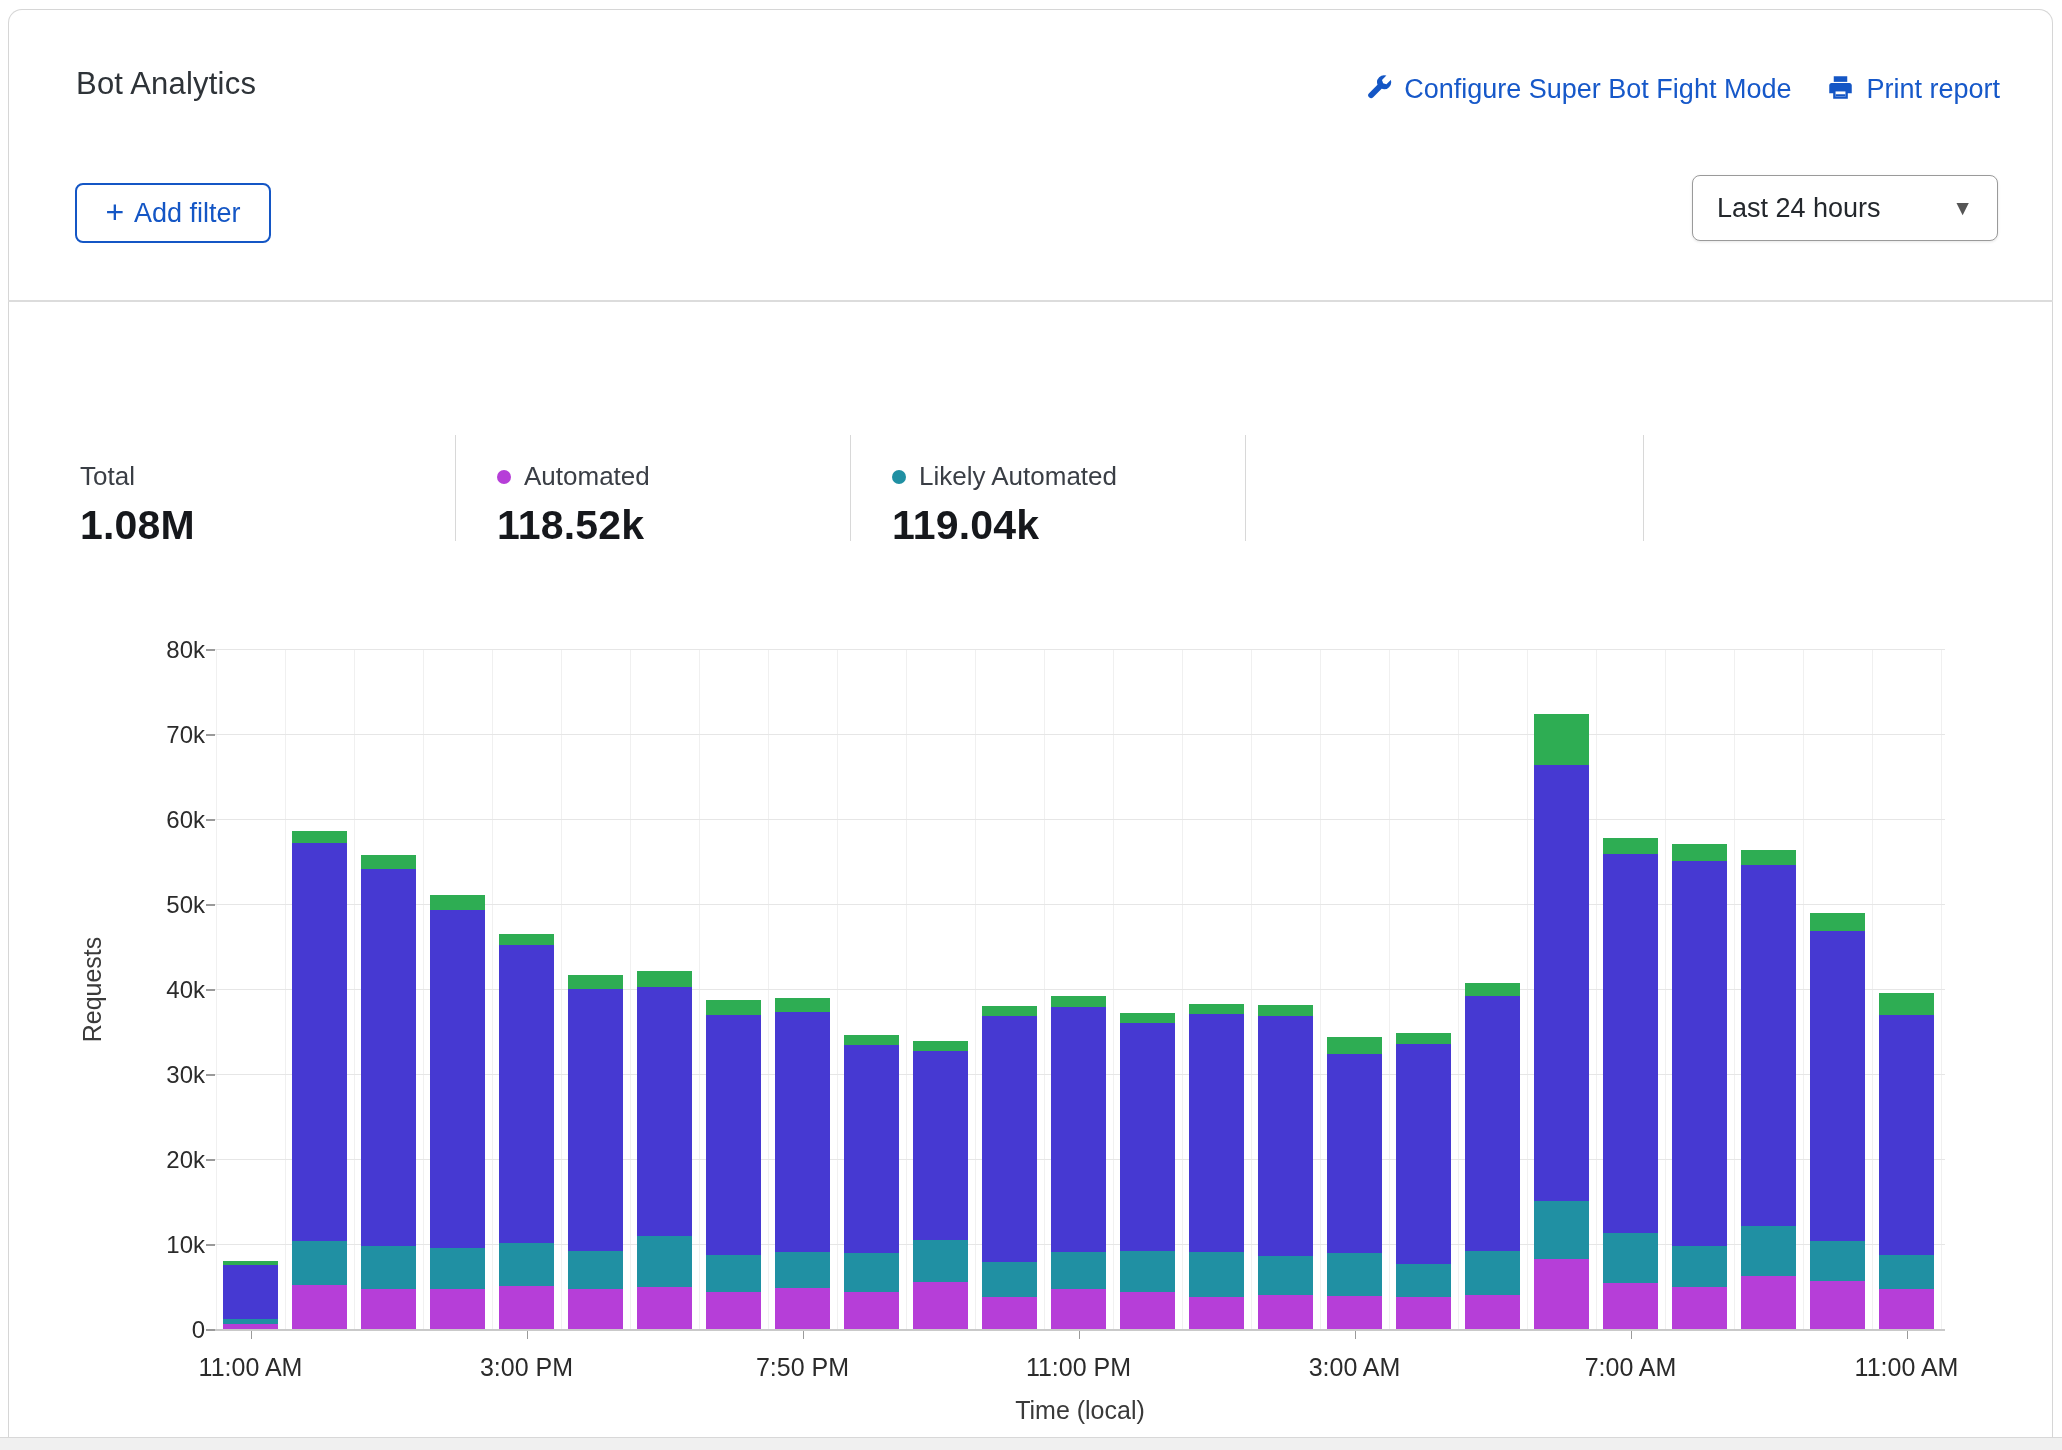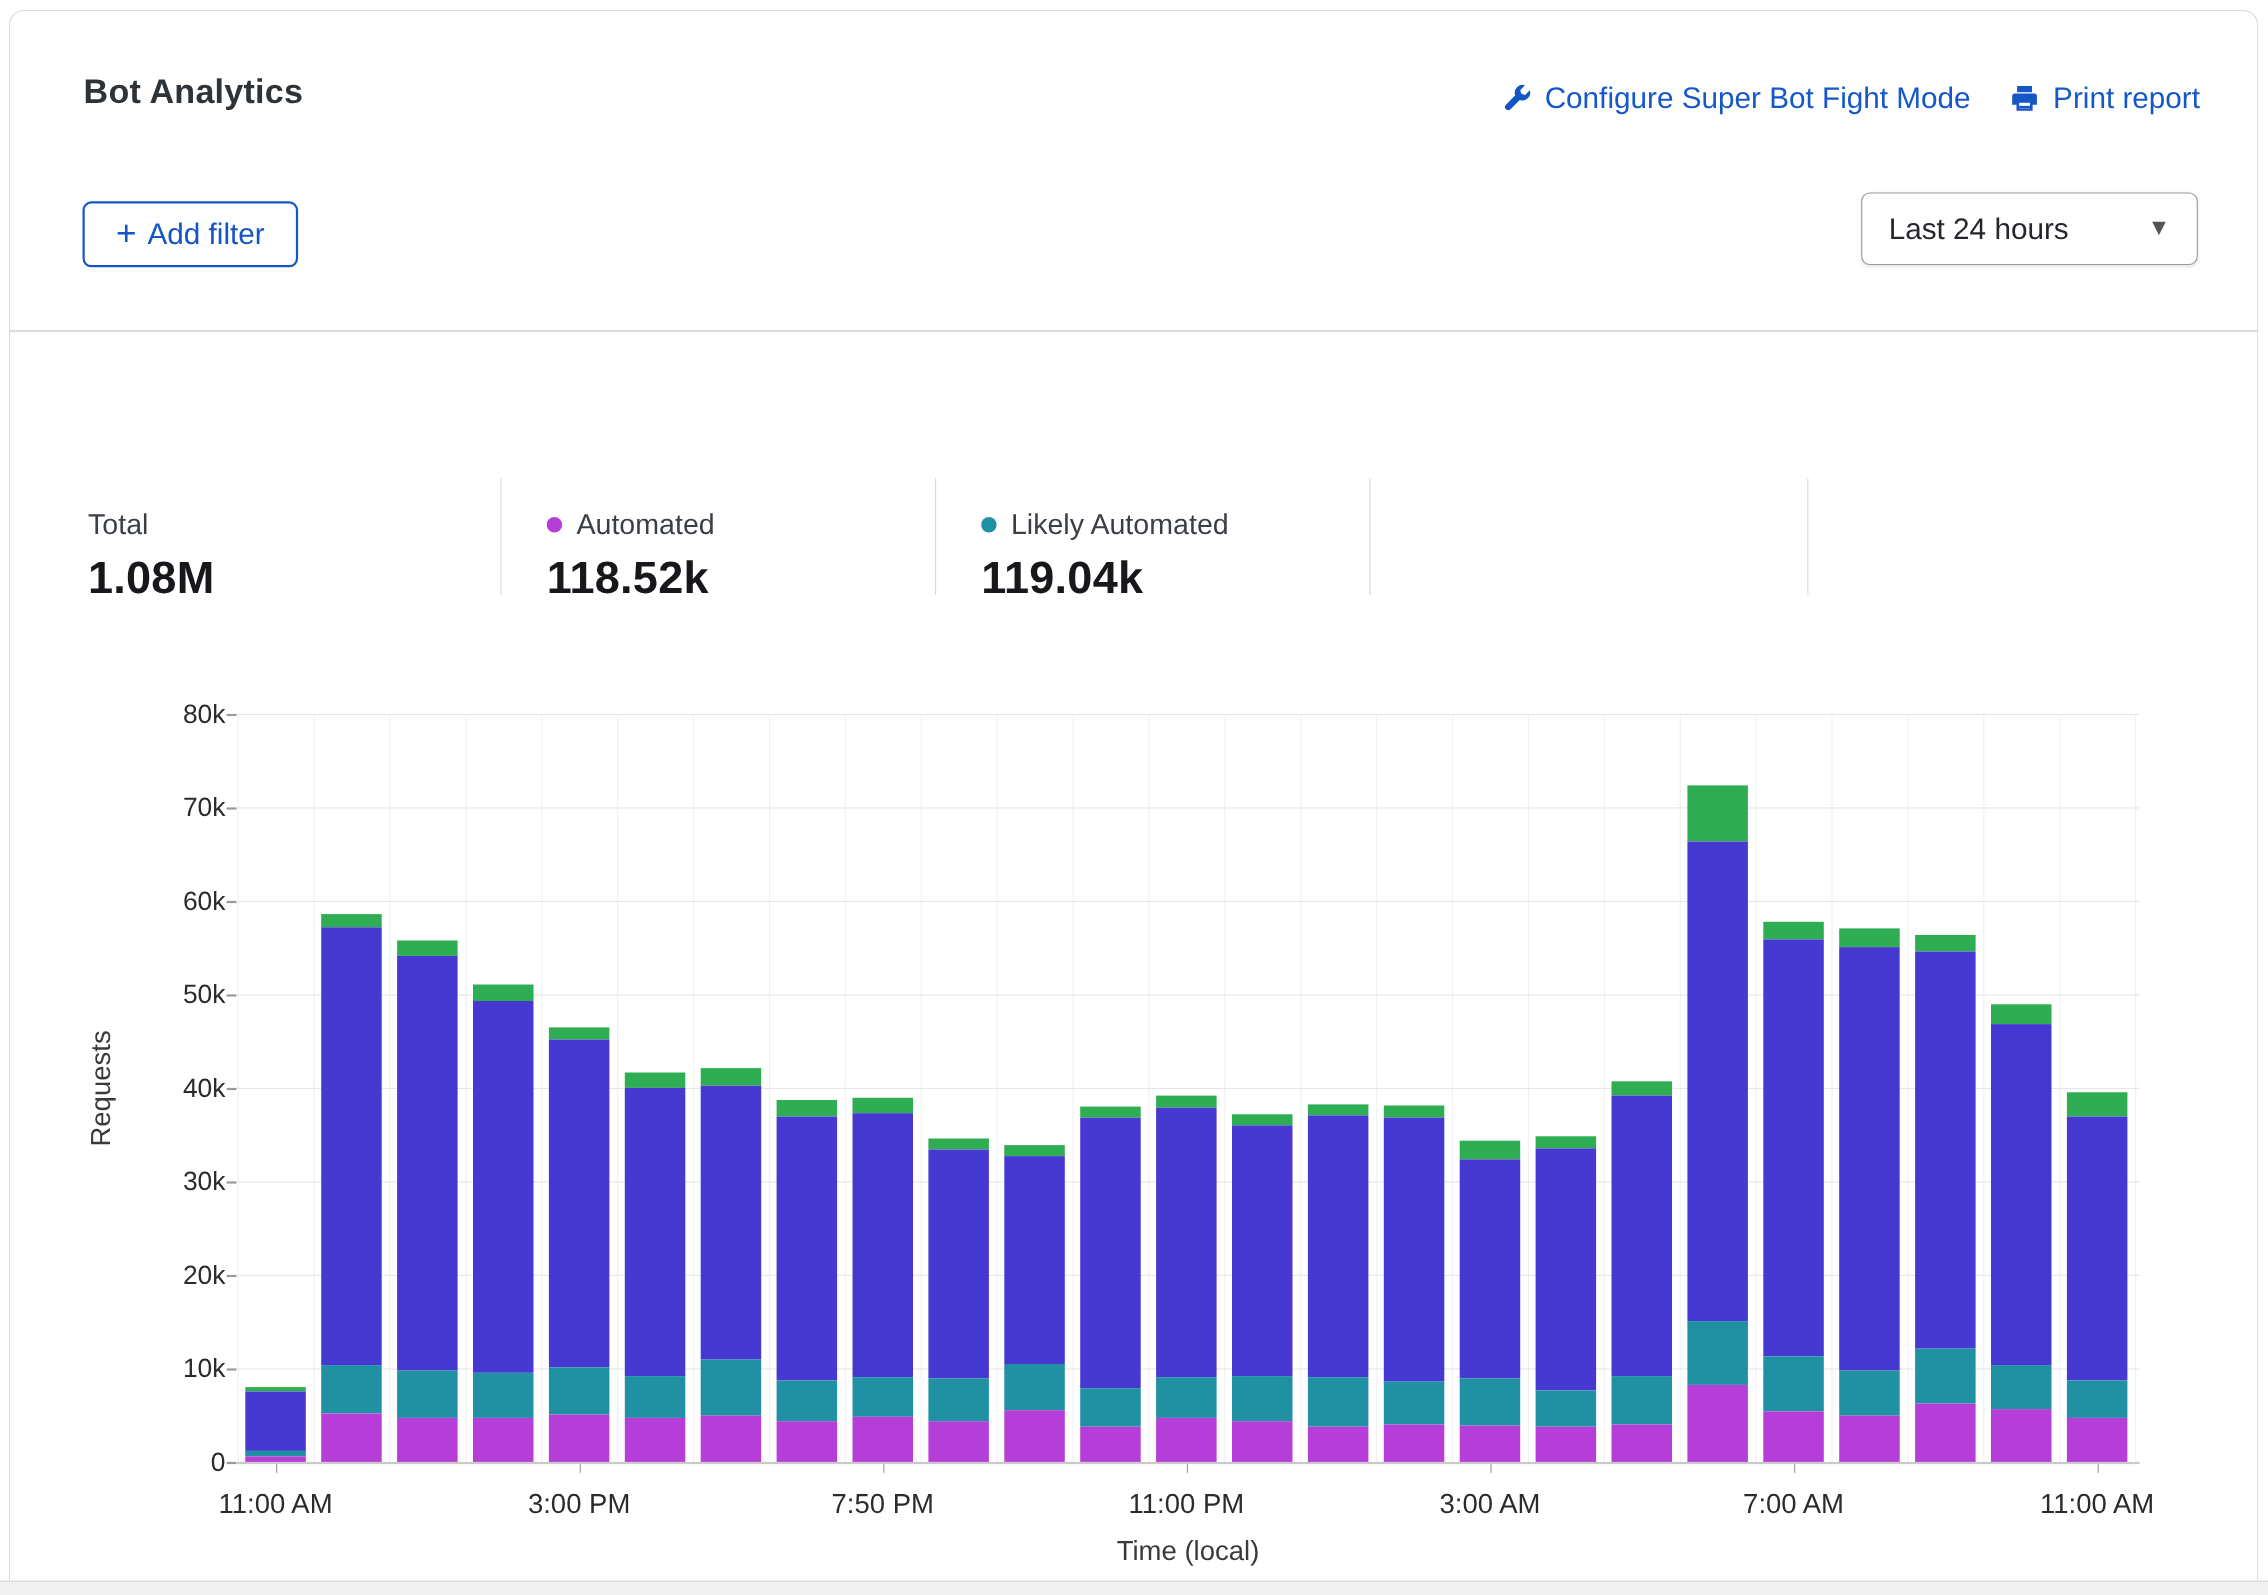--- a/index.html
+++ b/index.html
@@ -4,24 +4,24 @@
 <style>
   html,body{margin:0;padding:0;background:#fff;}
   body{width:2062px;height:1450px;position:relative;overflow:hidden;
        font-family:"Liberation Sans","DejaVu Sans",sans-serif;color:#2e3338;}
   .page{position:absolute;inset:0;background:#fff;}
   .card{position:absolute;left:8px;top:9px;right:9px;bottom:13px;
         background:#fff;border:1.5px solid #d6d6d6;border-radius:14px 14px 0 0;border-bottom:none;}
   .header-divider{position:absolute;left:8px;right:9px;top:300px;height:1.5px;background:#dcdcdc;}
   .bottom-strip{position:absolute;left:0;right:0;top:1437px;bottom:0;background:#f0f0f0;border-top:1.5px solid #d8d8d8;}
 
-  .page-title{position:absolute;left:76px;top:66px;font-size:31px;font-weight:700;color:#2e3338;letter-spacing:.2px;}
+  .page-title{position:absolute;left:76px;top:66px;font-size:31px;font-weight:400;color:#2e3338;letter-spacing:.2px;}
 
   .top-links{position:absolute;top:74px;right:62px;display:flex;align-items:center;gap:36px;}
-  .link{display:flex;align-items:center;gap:12px;color:#1658c9;font-size:27px;cursor:pointer;}
+  .link{display:flex;gap:12px;color:#1658c9;font-size:27px;cursor:pointer;}
   .link svg{display:block;}
 
   .add-filter{position:absolute;left:75px;top:183px;width:196px;height:60px;box-sizing:border-box;
               border:2px solid #1456c5;border-radius:8px;background:#fff;color:#1456c5;
               display:flex;align-items:center;justify-content:center;gap:10px;font-size:27px;cursor:pointer;}
   .add-filter .plus{font-size:32px;font-weight:400;line-height:1;margin-top:-3px;}
 
   .range-select{position:absolute;left:1692px;top:175px;width:306px;height:66px;box-sizing:border-box;
                 border:1px solid #9a9a9a;border-radius:8px;background:#fff;display:flex;align-items:center;
                 padding:0 24px;font-size:27px;color:#24282d;box-shadow:0 1px 3px rgba(0,0,0,.10);cursor:pointer;}

